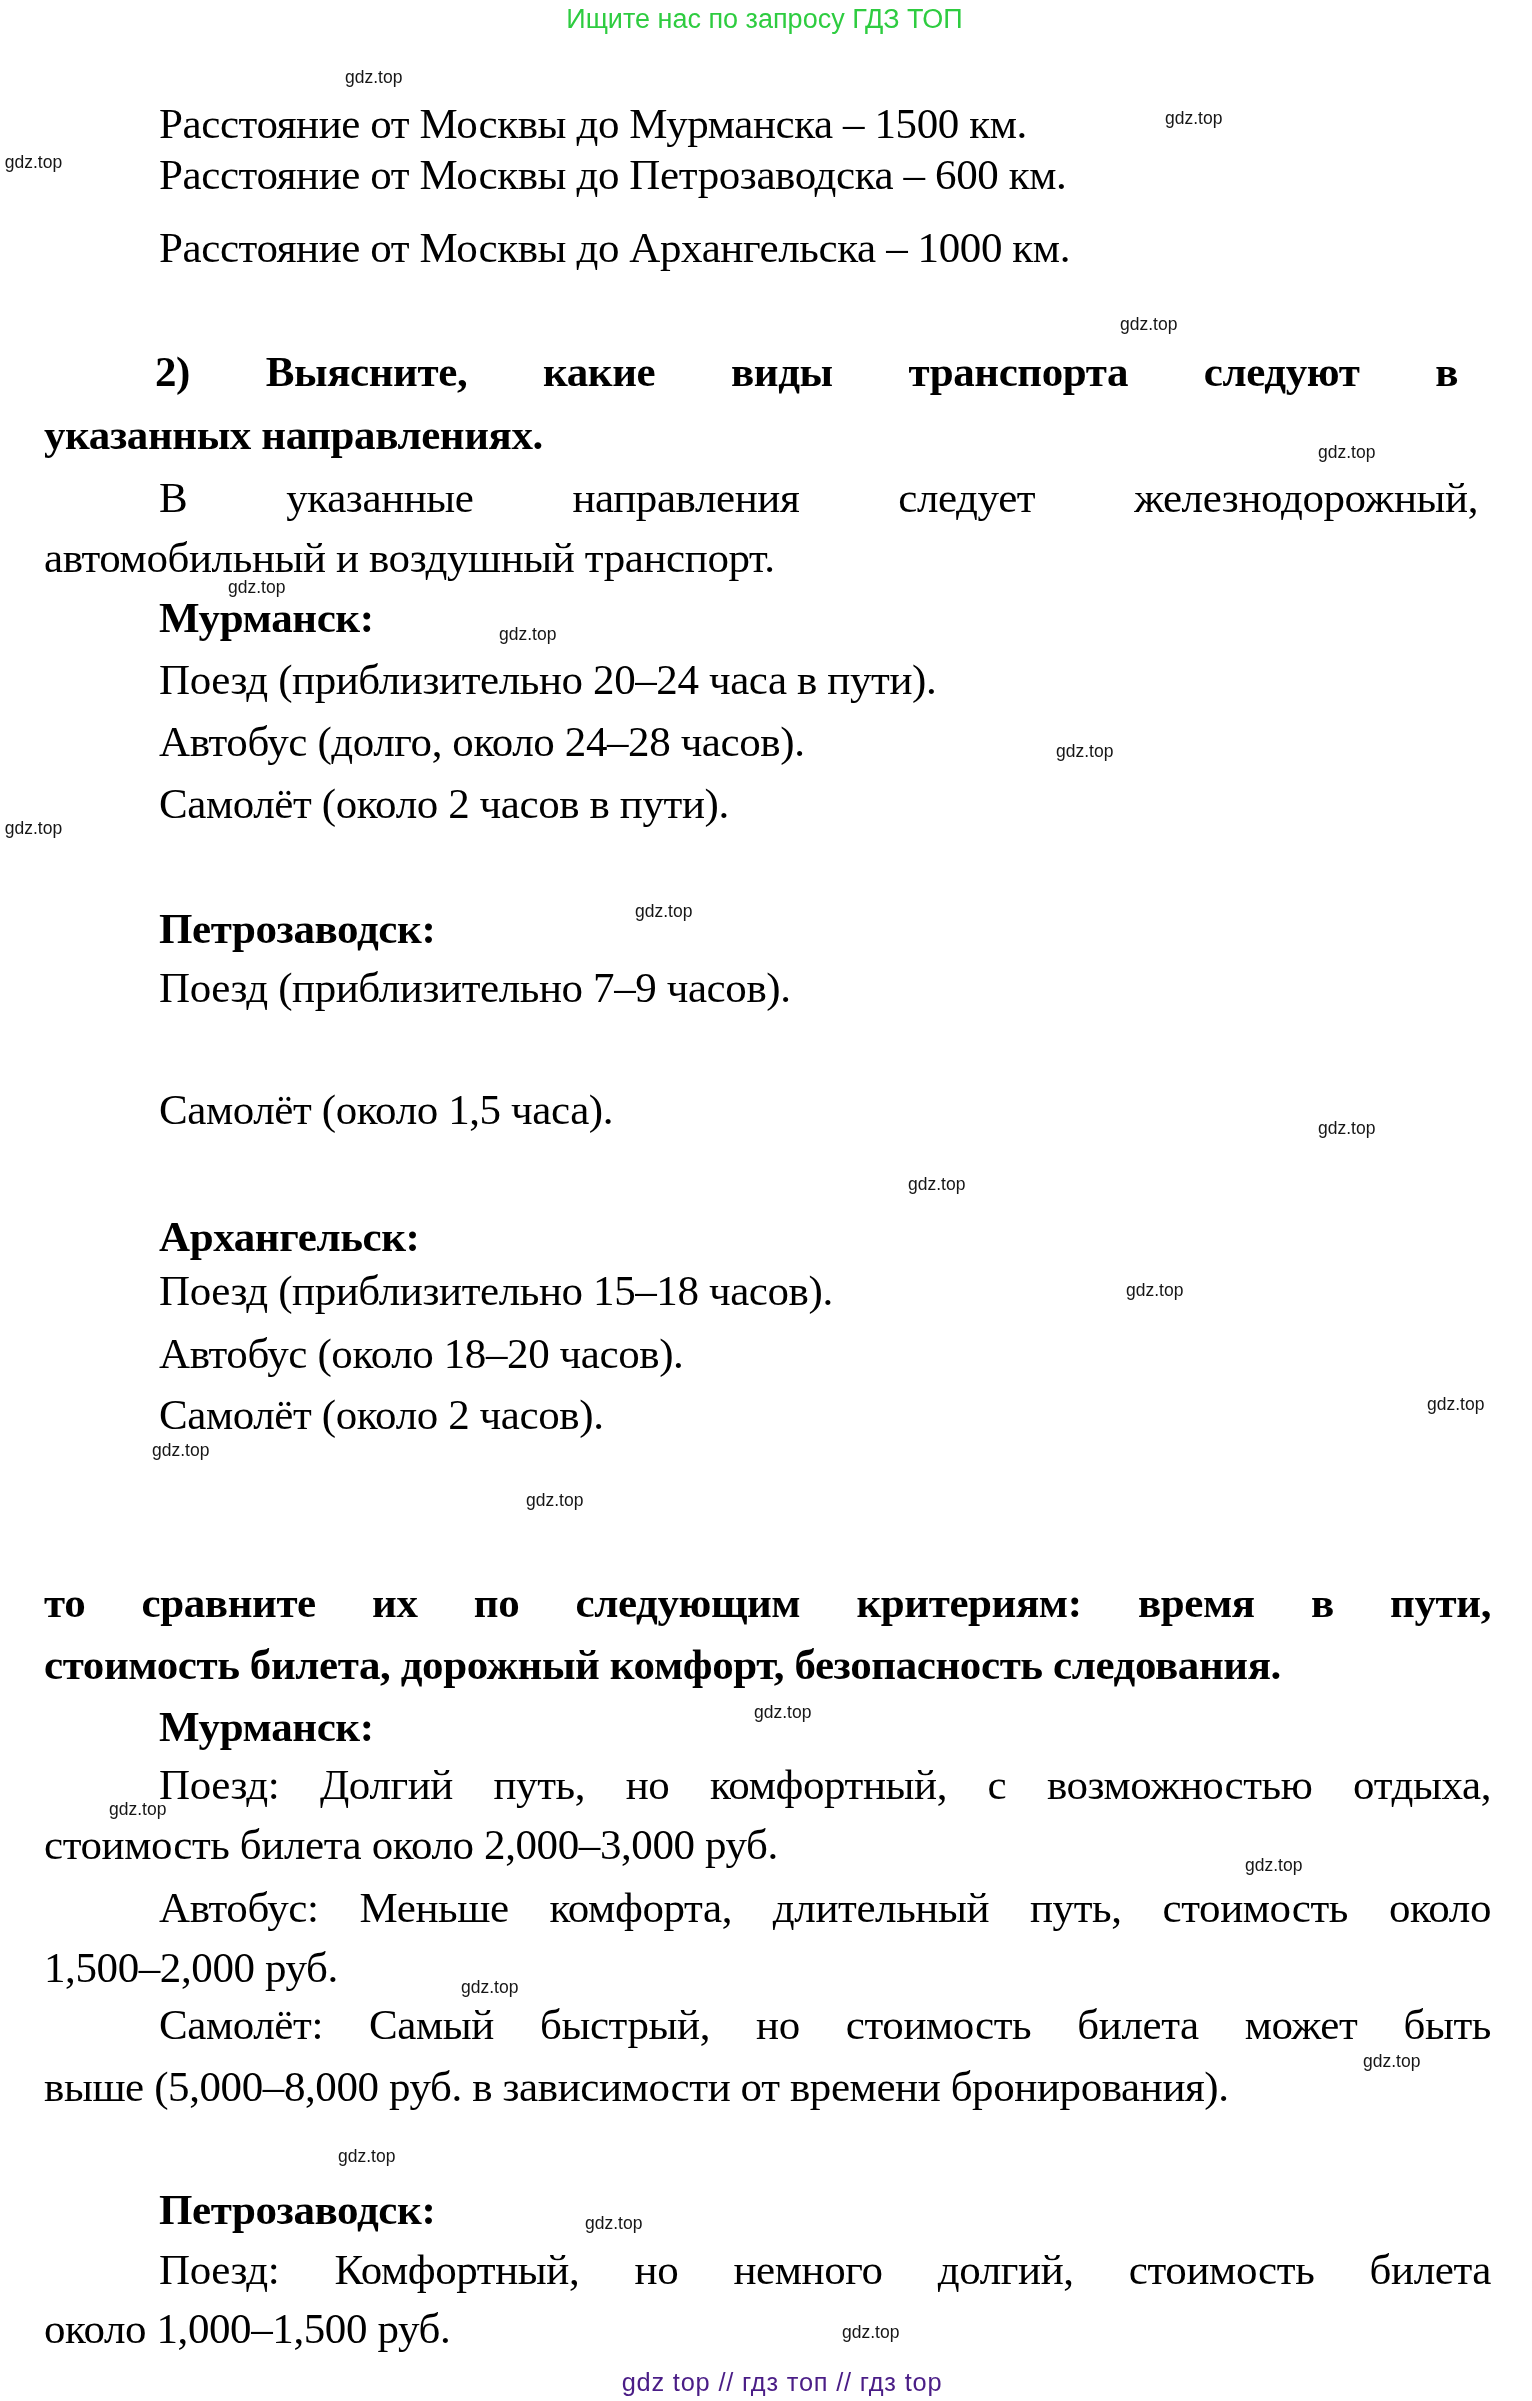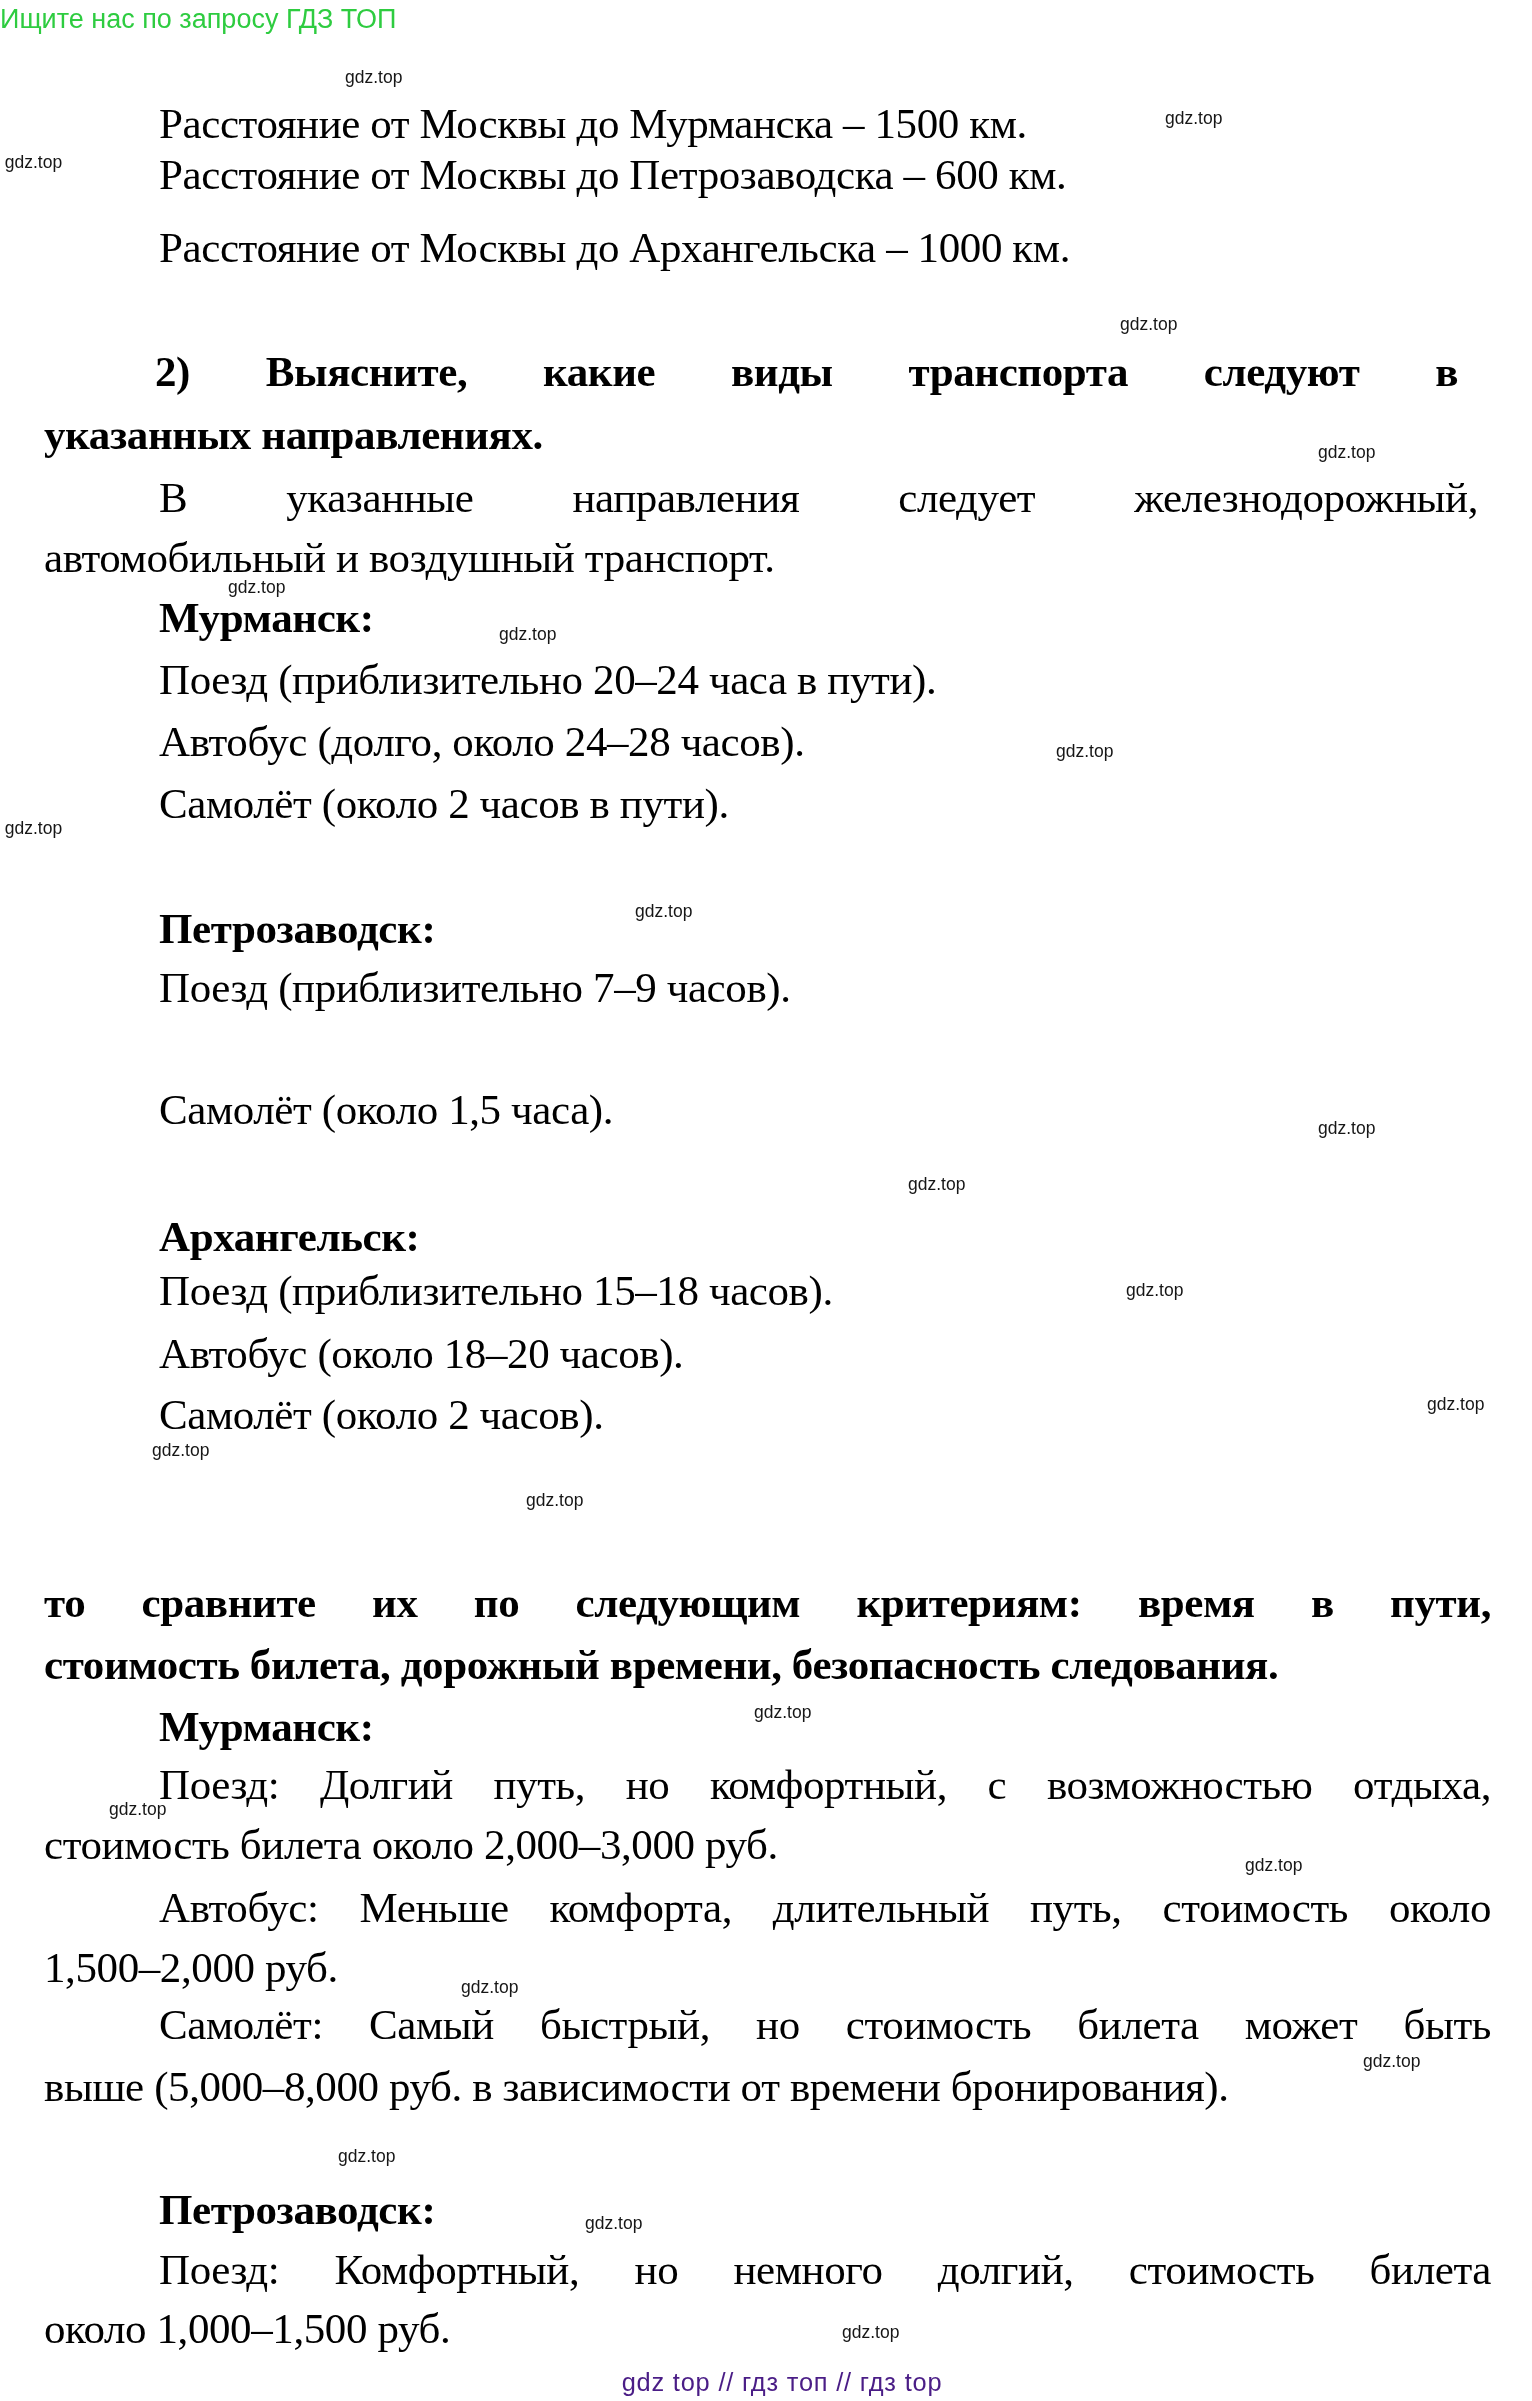--- a/index.html
+++ b/index.html
@@ -4,21 +4,21 @@
 <style>
   html,body{margin:0;padding:0;background:#fff;}
   .page{position:relative;width:1533px;height:2401px;background:#fff;overflow:hidden;
         font-family:"Liberation Serif","DejaVu Serif",serif;}
   .ln{position:absolute;font-size:43px;line-height:1.1;color:#000;
       letter-spacing:-0.4px;white-space:nowrap;}
   .b{font-weight:bold;}
   .just{white-space:normal;text-align:justify;text-align-last:justify;}
   .wm{position:absolute;font-family:"Liberation Sans",sans-serif;font-size:17.5px;
       color:var(--wm-color,#161616);letter-spacing:0;white-space:nowrap;}
-  .hdr{position:absolute;left:0;right:4px;top:4px;
+  .hdr{position:absolute;left:0;right:4px;top:4px;text-align:center;
        font-family:"Liberation Sans",sans-serif;font-size:27px;
        color:var(--green,#2ecc40);}
   .ftr{position:absolute;left:0;right:0;top:2368px;text-align:center;
        font-family:"Liberation Sans",sans-serif;font-size:25.4px;font-weight:500;
        color:var(--purple,#4a1d86);letter-spacing:0.8px;margin-left:31px;}
 </style>
 </head>
 <body>
 
 <div class="page">
@@ -37,21 +37,21 @@
   <div class="ln" style="left:159px;top:718px">Автобус (долго, около 24–28 часов).</div>
   <div class="ln" style="left:159px;top:780px">Самолёт (около 2 часов в пути).</div>
   <div class="ln b" style="left:159px;top:905px">Петрозаводск:</div>
   <div class="ln" style="left:159px;top:964px">Поезд (приблизительно 7–9 часов).</div>
   <div class="ln" style="left:159px;top:1086px">Самолёт (около 1,5 часа).</div>
   <div class="ln b" style="left:159px;top:1213px">Архангельск:</div>
   <div class="ln" style="left:159px;top:1267px">Поезд (приблизительно 15–18 часов).</div>
   <div class="ln" style="left:159px;top:1330px">Автобус (около 18–20 часов).</div>
   <div class="ln" style="left:159px;top:1391px">Самолёт (около 2 часов).</div>
   <div class="ln b just" style="left:44px;top:1579px;width:1447px">то сравните их по следующим критериям: время в пути,</div>
-  <div class="ln b" style="left:44px;top:1641px">стоимость билета, дорожный времени, безопасность следования.</div>
+  <div class="ln b" style="left:44px;top:1641px">стоимость билета, дорожный комфорт, безопасность следования.</div>
   <div class="ln b" style="left:159px;top:1703px">Мурманск:</div>
   <div class="ln just" style="left:159px;top:1761px;width:1332px">Поезд: Долгий путь, но комфортный, с возможностью отдыха,</div>
   <div class="ln" style="left:44px;top:1821px">стоимость билета около 2,000–3,000 руб.</div>
   <div class="ln just" style="left:159px;top:1884px;width:1332px">Автобус: Меньше комфорта, длительный путь, стоимость около</div>
   <div class="ln" style="left:44px;top:1944px">1,500–2,000 руб.</div>
   <div class="ln just" style="left:159px;top:2001px;width:1332px">Самолёт: Самый быстрый, но стоимость билета может быть</div>
   <div class="ln" style="left:44px;top:2063px">выше (5,000–8,000 руб. в зависимости от времени бронирования).</div>
   <div class="ln b" style="left:159px;top:2186px">Петрозаводск:</div>
   <div class="ln just" style="left:159px;top:2246px;width:1332px">Поезд: Комфортный, но немного долгий, стоимость билета</div>
   <div class="ln" style="left:44px;top:2305px">около 1,000–1,500 руб.</div>

